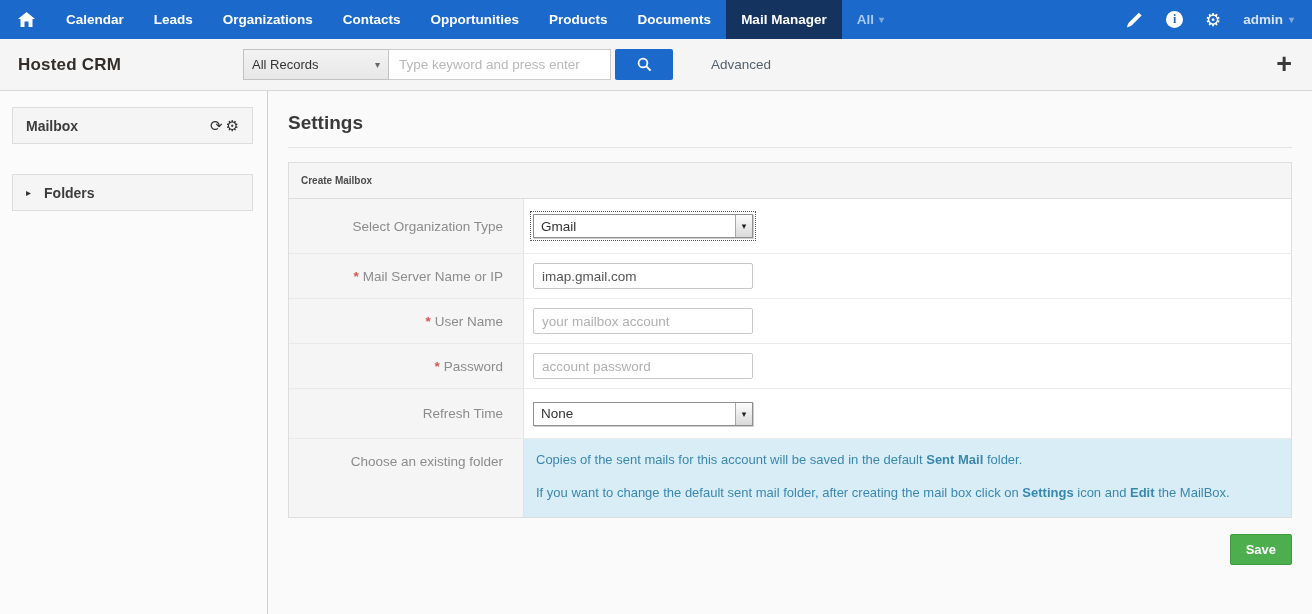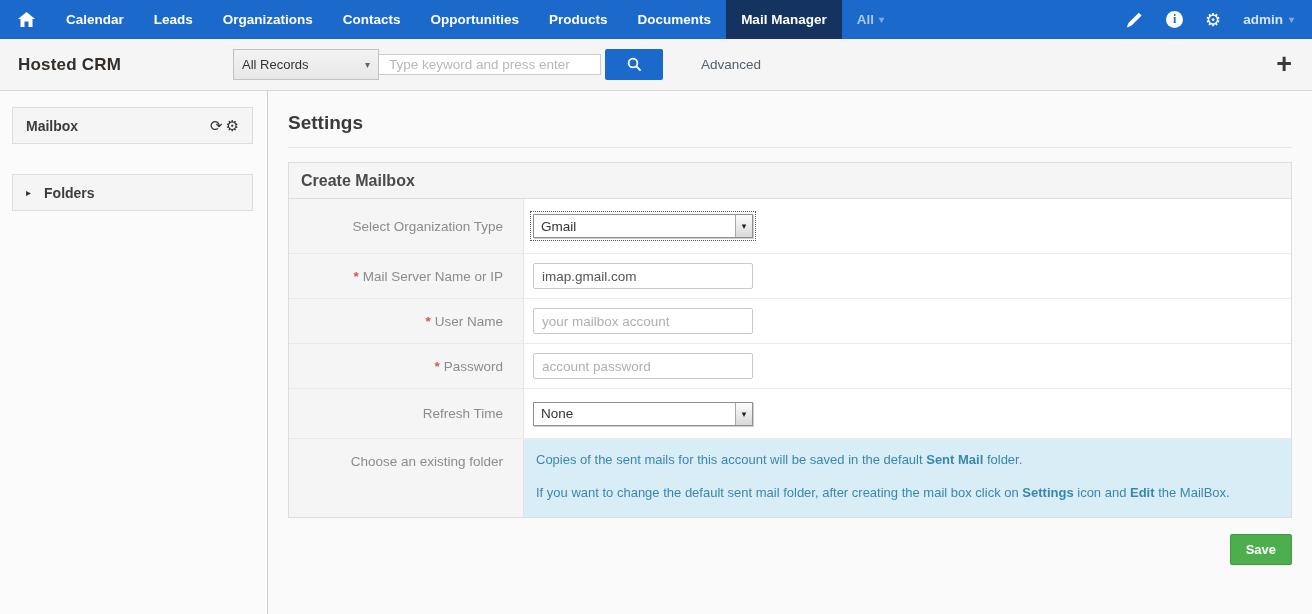--- a/index.html
+++ b/index.html
@@ -16,24 +16,24 @@
   .topnav-right { margin-left:auto; display:flex; align-items:center; gap:22px; padding-right:18px; }
   .icon-btn { cursor:pointer; display:flex; align-items:center; }
   .info-badge { width:17px; height:17px; border-radius:50%; background:#fff; color:#1b69ca; font-size:12px; font-weight:700; display:flex; align-items:center; justify-content:center; font-family:"Liberation Serif", serif; }
   .gear-glyph { font-size:18px; color:#fff; line-height:1; }
   .user-menu { display:flex; align-items:center; gap:6px; font-size:13.5px; font-weight:700; color:#d4e4f7; cursor:pointer; }
   .user-menu .caret { color:#7ea9dd; font-size:10px; }
 
   
   .headerbar { height:52px; background:#f5f5f5; border-bottom:1px solid #d8d8d8; display:flex; align-items:center; }
   .brand { width:223px; padding-left:18px; font-size:17px; font-weight:700; color:#332e29; letter-spacing:.2px; }
-  .scope-select { width:146px; height:31px; border:1px solid #c2c2c2; background:linear-gradient(#f3f3f3,#e7e7e7); display:flex; align-items:center; padding:0 8px; font-size:13px; color:#333; cursor:pointer; margin-left:10px; }
+  .scope-select { width:146px; height:31px; border:1px solid #c2c2c2; background:linear-gradient(#f3f3f3,#e7e7e7); display:flex; align-items:center; padding:0 8px; font-size:13px; color:#333; cursor:pointer; margin-left:20px; }
   .scope-select .val { flex:1; }
   .scope-select .caret { color:#666; font-size:10px; }
-  .search-input { width:222px; height:21px; border:1px solid #ccc; border-left:none; background:#fff; font-size:13.5px; padding:0 10px; color:#333; outline:none; font-family:"Liberation Sans", sans-serif; }
+  .search-input { width:222px; height:31px; border:1px solid #ccc; border-left:none; background:#fff; font-size:13.5px; padding:0 10px; color:#333; outline:none; font-family:"Liberation Sans", sans-serif; }
   .search-input::placeholder { color:#b8b8b8; }
   .search-btn { width:58px; height:31px; background:#1b69ca; border:none; border-radius:2px; margin-left:4px; display:flex; align-items:center; justify-content:center; cursor:pointer; }
   .advanced-link { margin-left:38px; font-size:13.5px; color:#55606b; cursor:pointer; }
   .plus-btn { margin-left:auto; margin-right:20px; font-size:27px; font-weight:700; color:#3a3a3a; cursor:pointer; line-height:1; }
 
   
   .page-body { display:flex; height:523px; }
   .sidebar { width:268px; border-right:1px solid #cfcfcf; background:#fbfbfb; flex-shrink:0; }
   .side-panel { margin:16px 14px 0 12px; border:1px solid #ddd; background:#f5f5f5; height:37px; display:flex; align-items:center; padding:0 13px; }
   .side-panel.mailbox { justify-content:space-between; }
@@ -42,21 +42,21 @@
   .side-panel .panel-icons span { font-size:15px; cursor:pointer; line-height:1; }
   .side-panel.folders { margin-top:30px; gap:13px; cursor:pointer; }
   .side-panel.folders .tri { font-size:10px; color:#333; }
 
   .content { flex:1; padding:0 20px; background:#fafafa; }
   .page-title { font-size:19px; font-weight:700; color:#3a3a3a; margin:21px 0 13px; }
   .title-rule { border:none; border-top:1px solid #e4e4e4; margin-bottom:14px; }
 
   
   .form-table { border:1px solid #ddd; background:#fff; }
-  .form-header { background:#f5f5f5; border-bottom:1px solid #ddd; padding:0 12px; height:36px; display:flex; align-items:center; font-size:16px; font-weight:700; color:#4a4a4a; }
+  .form-header { background:#f5f5f5; border-bottom:1px solid #ddd; padding:0 12px; height:36px; display:flex; align-items:center; font-size:10px; font-weight:700; color:#4a4a4a; }
   .form-row { display:flex; border-bottom:1px solid #eaeaea; }
   .form-row:last-child { border-bottom:none; }
   .label-cell { width:235px; flex-shrink:0; background:#f5f5f5; border-right:1px solid #e3e3e3; display:flex; align-items:center; justify-content:flex-end; padding-right:20px; font-size:13.5px; color:#8c8c8c; text-align:right; gap:4px; }
   .value-cell { flex:1; display:flex; align-items:center; padding:0 10px 0 9px; }
   .req { color:#d9534f; font-weight:700; }
 
   .row-h55 { height:55px; }
   .row-h45 { height:45px; }
   .row-h50 { height:50px; }
   .row-folder { height:78px; }

